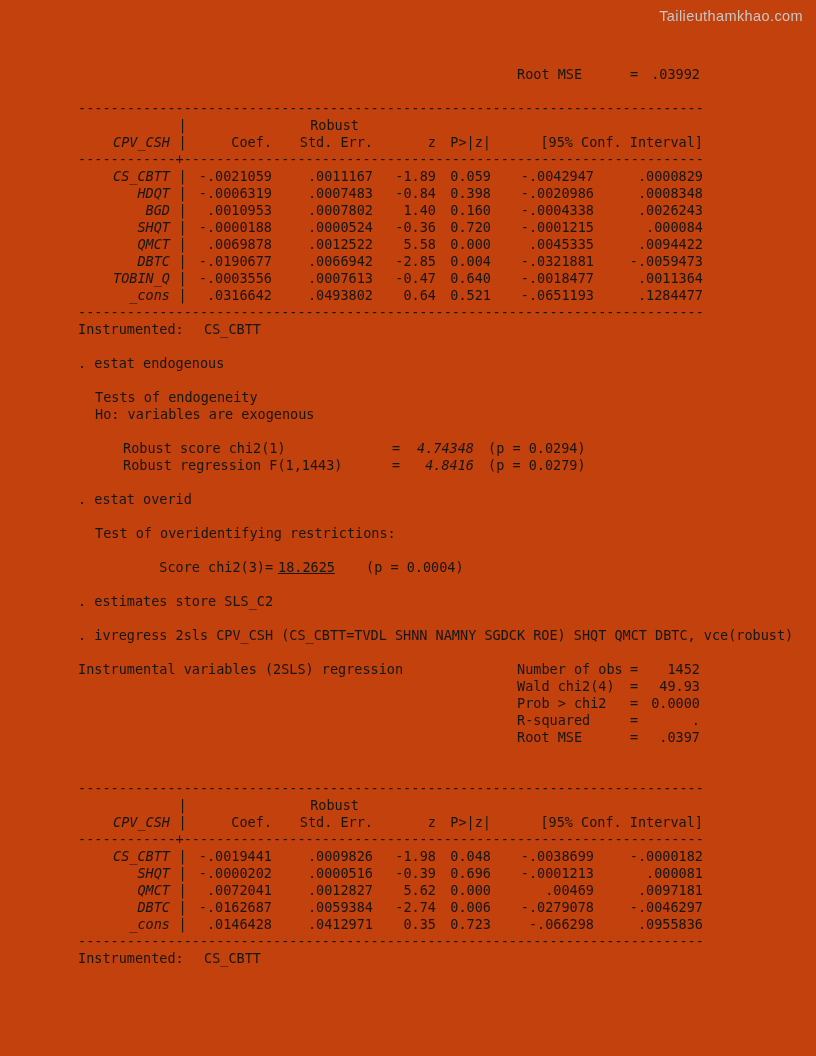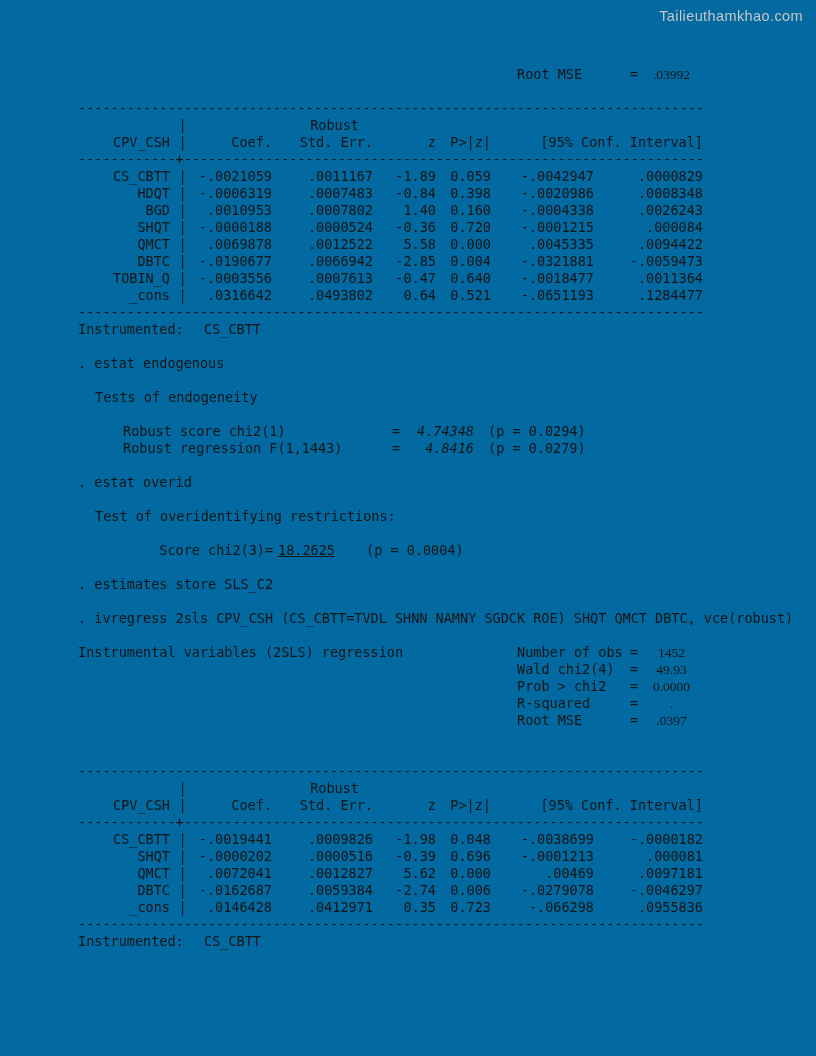--- a/index.html
+++ b/index.html
@@ -1,41 +1,41 @@
 <!DOCTYPE html>
 <html><head>
 <meta charset="utf-8">
 <style>
   html,body{margin:0;padding:0;background:#e8e8e8;}
-  .page{position:relative;width:816px;height:1056px;background:#0369a1;overflow:hidden;
+  .page{position:relative;width:816px;height:1056px;background:#c2410c;overflow:hidden;
         font-family:"DejaVu Sans Mono","Liberation Mono",monospace;
         font-size:13.5px;color:#161616;margin:0 auto;}
   .watermark{position:absolute;top:8px;right:13px;
              font-family:"Liberation Sans",sans-serif;font-size:14.5px;
              color:#c7c7c7;letter-spacing:.4px;}
   .content{position:absolute;left:78px;top:66px;width:732px;}
   .ln{height:17px;line-height:17px;white-space:pre;}
   .flex,.trow{display:flex;}
   .trow span,.flex span{flex:0 0 auto;}
   
-  .c0{width:92px;text-align:right;}
+  .c0{width:92px;text-align:right;font-style:italic;}
   .c1{width:25px;text-align:center;}
   .c2{width:77px;text-align:right;}
   .c3{width:101px;text-align:right;}
   .c4{width:63px;text-align:right;}
   .c5{width:55px;text-align:right;}
   .c6{width:103px;text-align:right;}
   .c7{width:109px;text-align:right;}
   .robust-span{width:178px;text-align:right;padding-right:14px;box-sizing:border-box;}
   .ci-span{width:212px;text-align:right;}
   
   .left-fill{width:439px;text-align:left;}
   .slabel{width:113px;text-align:left;}
   .seq{width:13px;text-align:left;}
-  .sval{width:57px;text-align:center;font-family:Liberation Serif, serif;}
+  .sval{width:57px;text-align:right;}
   
   .tind{width:17px;}
   .tlabelA{width:269px;text-align:left;padding-left:28px;}
   .tlabelB{width:170px;text-align:right;}
   .teq{width:13px;text-align:left;}
   .tvalA{width:69px;text-align:right;font-style:italic;}
   .tvalB{width:71px;text-decoration:underline;}
   .tgapA{width:14px;}
   .tgapB{width:17px;}
   
@@ -89,20 +89,24 @@
       <span>CS_CBTT</span>
     </div>
     <div class="ln"></div>
 
     <div class="ln">. estat endogenous</div>
     <div class="ln"></div>
     <div class="ln flex">
       <span class="tind"></span>
       <span>Tests of endogeneity</span>
     </div>
+    <div class="ln flex">
+      <span class="tind"></span>
+      <span>Ho: variables are exogenous</span>
+    </div>
     <div class="ln"></div>
     <div class="ln flex">
       <span class="tind"></span>
       <span class="tlabelA">Robust score chi2(1)</span>
       <span class="teq">=</span>
       <span class="tvalA">4.74348</span>
       <span class="tgapA"></span>
       <span>(p = 0.0294)</span>
     </div>
     <div class="ln flex">

